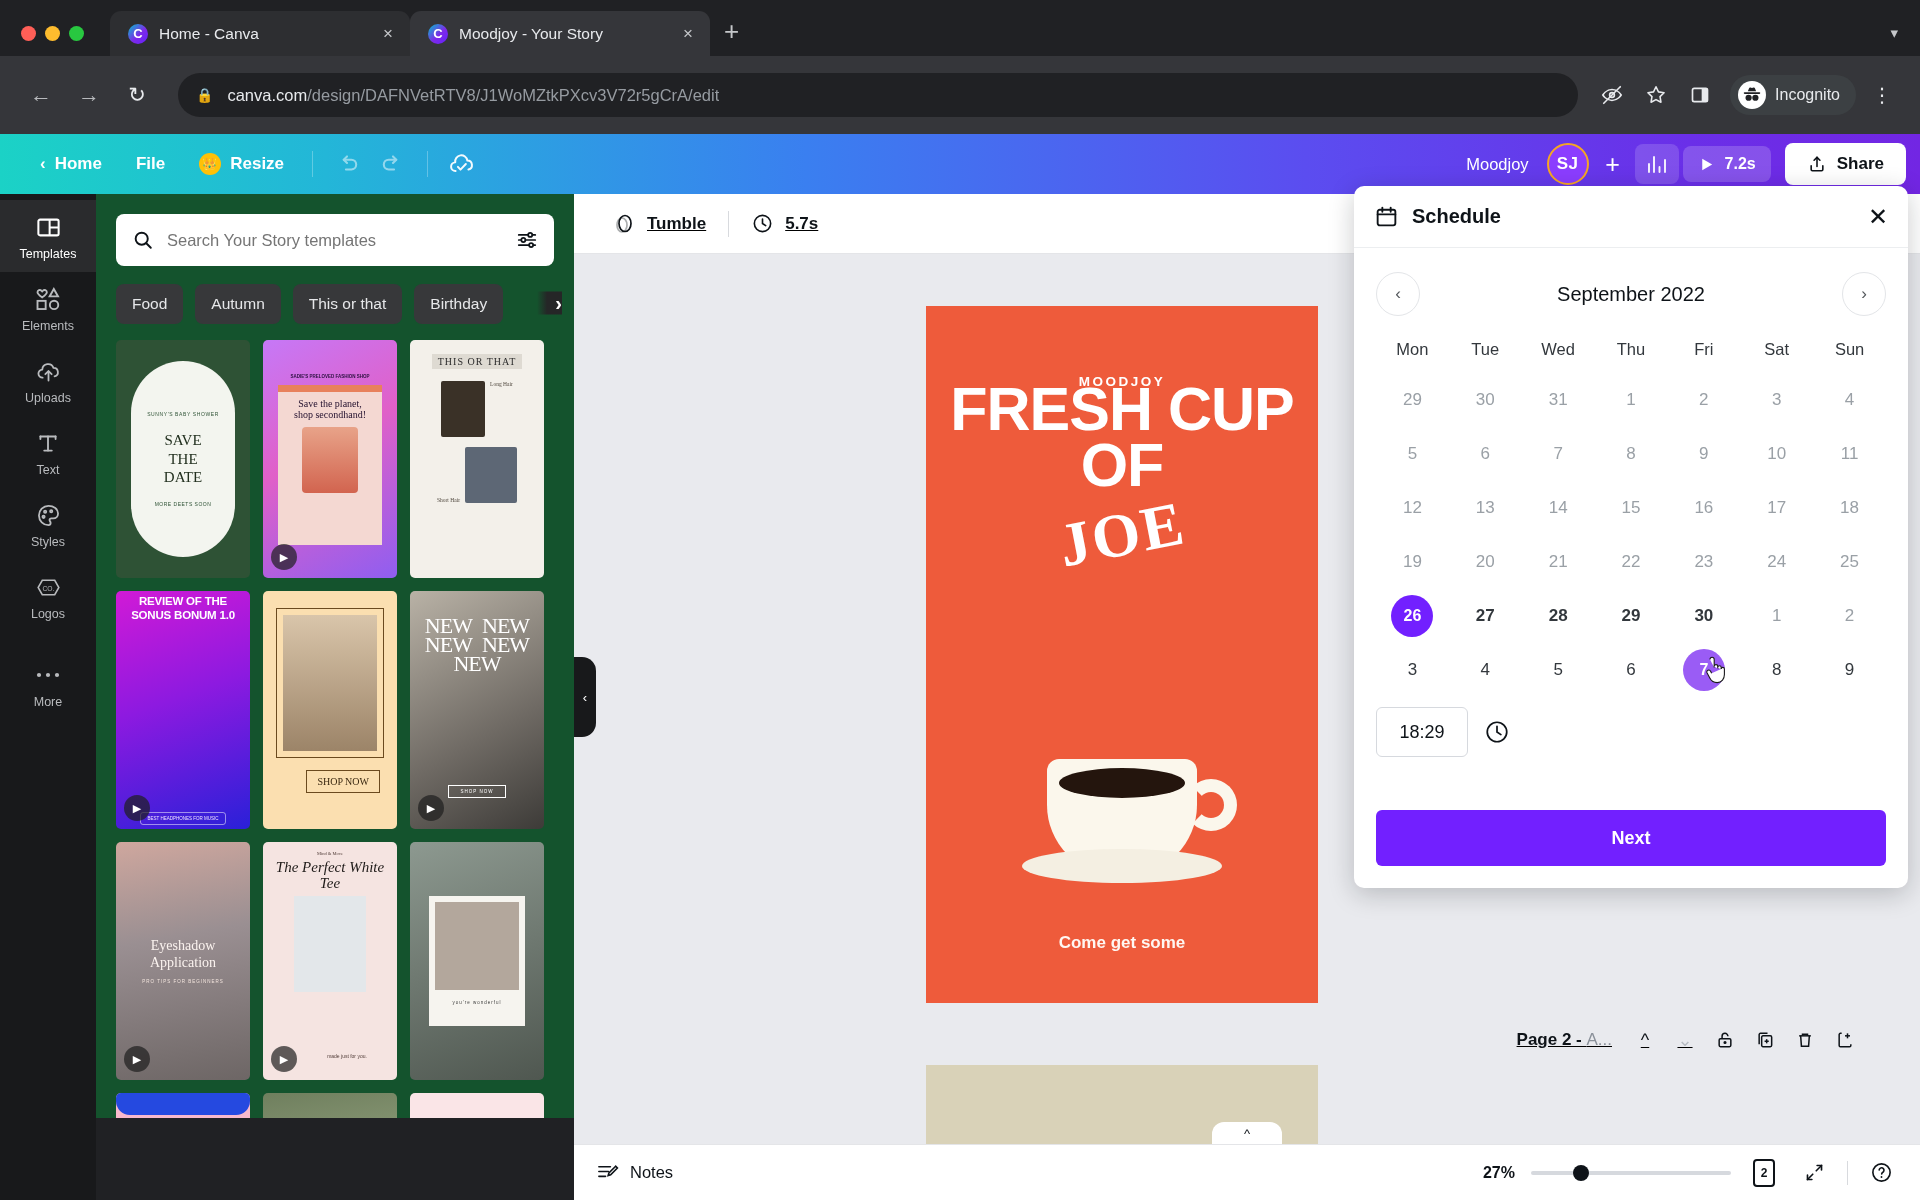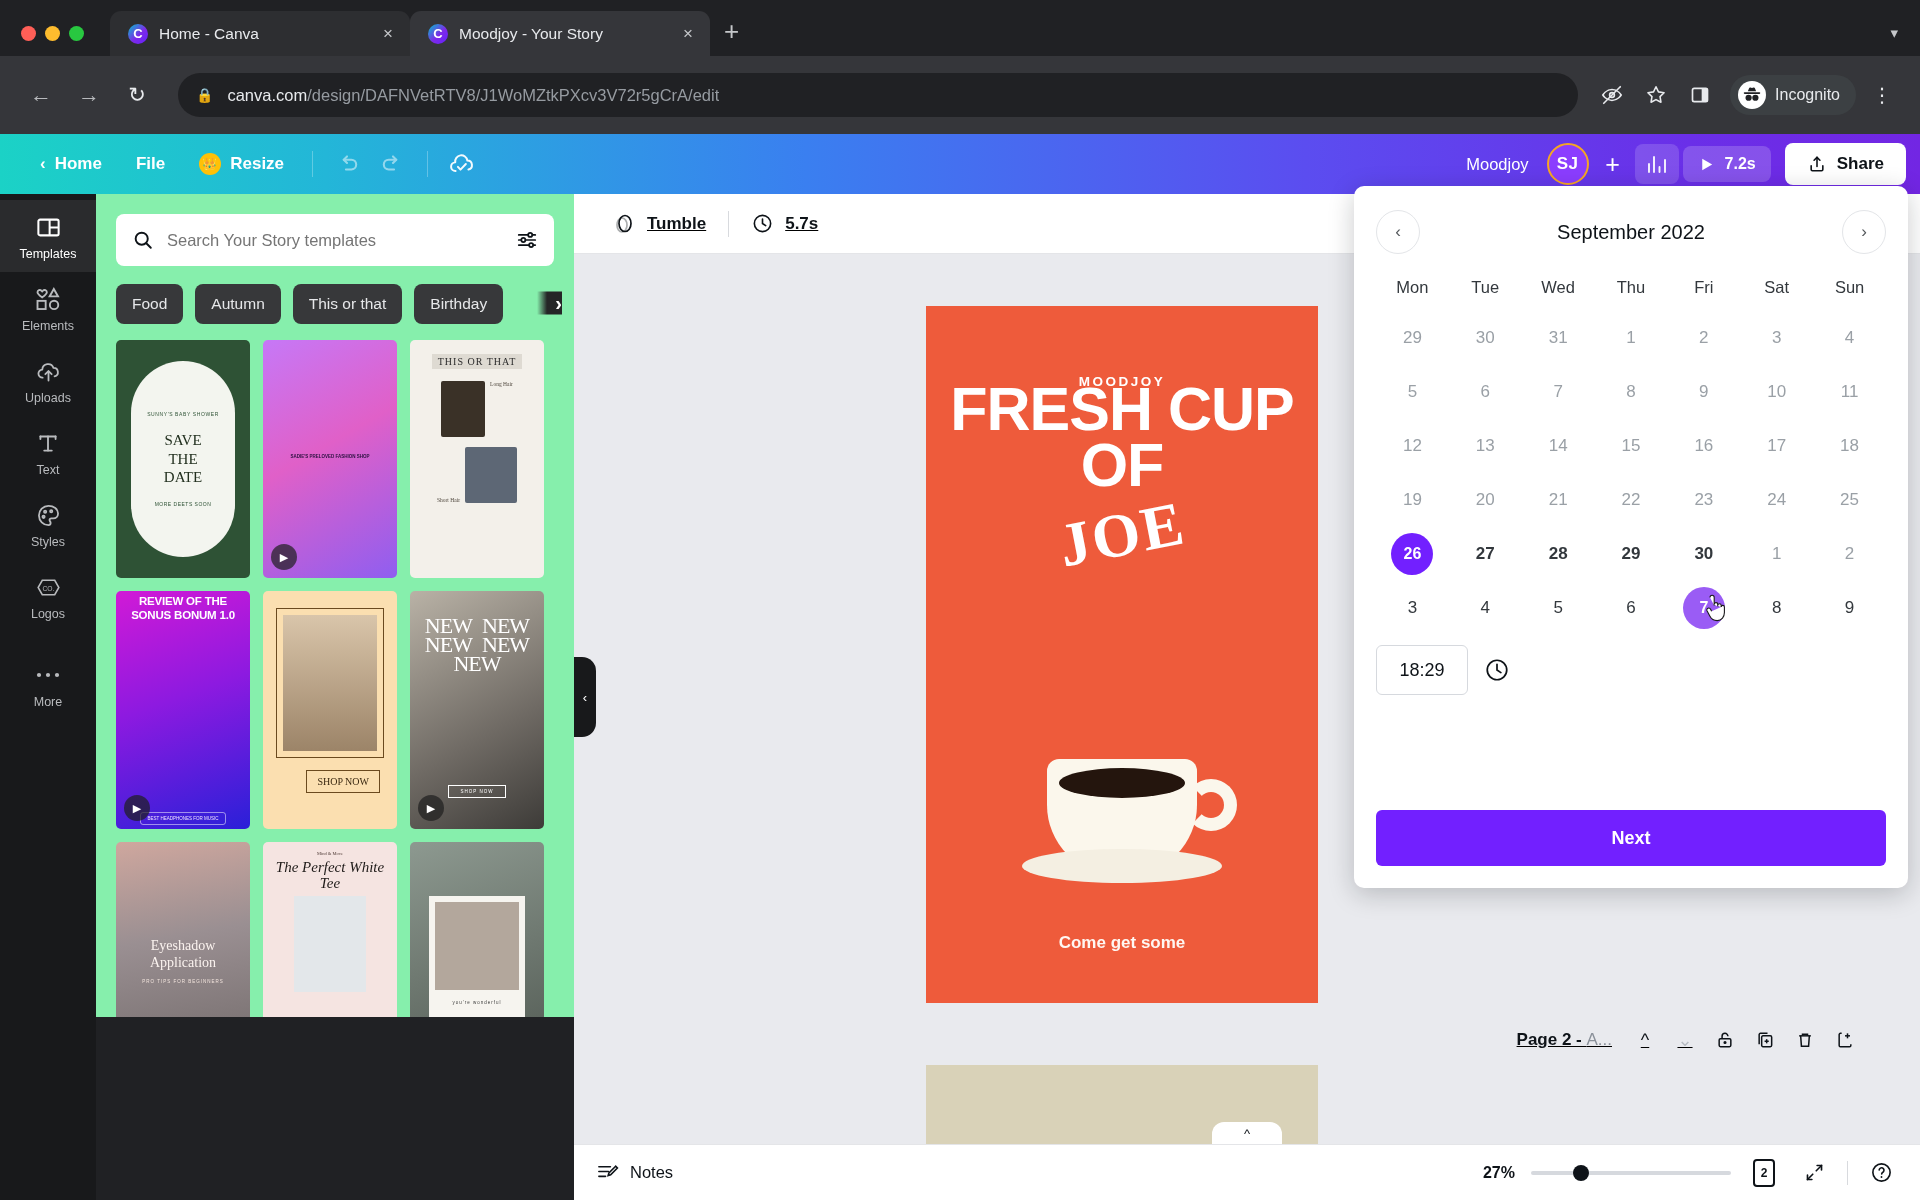--- a/index.html
+++ b/index.html
@@ -108,22 +108,22 @@
   .rail-item {
     width: 96px; padding: 13px 0 11px; display: flex; flex-direction: column;
     align-items: center; gap: 6px; color: #b9bbbe; font-size: 12.5px;
   }
   .rail-item.active { background: #2a2b2d; color: #fff; }
   .rail-item .glyph { height: 28px; display: flex; align-items: center; justify-content: center; }
   .rail-spacer { height: 16px; }
 
   
   .panel {
-    position: absolute; top: 194px; left: 96px; width: 478px; height: 823px;
-    background: #86efac; overflow: hidden;
+    position: absolute; top: 194px; left: 96px; width: 478px; height: 924px;
+    background: #14532d; overflow: hidden;
   }
   .searchwrap { padding: 20px 20px 0 20px; }
   .searchbox {
     background: #fff; border-radius: 8px; height: 52px; display: flex;
     align-items: center; padding: 0 16px; gap: 13px;
   }
   .searchbox .q { color: #0e1318; font-size: 20px; }
   .searchbox input {
     flex: 1; border: none; outline: none; font-size: 16.5px; color: #33383d;
     font-family: "Liberation Sans", sans-serif; background: transparent;
@@ -529,20 +529,24 @@
             <div style="font-size:5px;color:#2e5235;letter-spacing:.6px;">SUNNY'S BABY SHOWER</div>
             <div style="font-family:'Liberation Serif',serif;font-size:15px;color:#22301f;line-height:1.25;margin:14px 0;width:62px;">SAVE THE DATE</div>
             <div style="font-size:5px;color:#2e5235;letter-spacing:.5px;">MORE DEETS SOON</div>
           </div>
         </div>
       </div>
 
       <div class="thumb" style="background:linear-gradient(150deg,#c678f7 0%,#e060c8 45%,#8f5ef0 100%);">
         <div class="tl" style="padding:9px;">
           <div style="font-size:4.5px;color:#2b1040;font-weight:700;margin-bottom:6px;">SADIE'S PRELOVED FASHION SHOP</div>
+          <div style="background:#f4d8d2;width:104px;height:160px;border-top:7px solid #e8815c;display:flex;flex-direction:column;align-items:center;padding-top:6px;">
+            <div style="font-family:'Liberation Serif',serif;font-size:10px;color:#23102e;line-height:1.15;width:84px;">Save the planet, shop secondhand!</div>
+            <div style="margin-top:6px;width:56px;height:66px;background:linear-gradient(180deg,#e8a389,#d2644f);border-radius:4px;"></div>
+          </div>
         </div>
         <div class="play-badge">▶</div>
       </div>
 
       <div class="thumb" style="background:#f3f0ea;">
         <div class="tl" style="justify-content:flex-start;padding:14px 8px;">
           <div style="font-family:'Liberation Serif',serif;font-size:10px;letter-spacing:1px;color:#2b2b2b;background:#dedad2;padding:2px 6px;">THIS OR THAT</div>
           <div style="display:flex;gap:5px;margin-top:12px;align-items:flex-start;">
             <div style="width:44px;height:56px;background:#3a3127;border-radius:2px;"></div>
             <div style="font-size:5.5px;color:#50483f;font-family:'Liberation Serif',serif;">Long Hair</div>
@@ -776,20 +780,32 @@
         <svg width="23" height="23" viewBox="0 0 24 24" fill="none" stroke="#0e1318" stroke-width="1.7">
           <circle cx="12" cy="12" r="9"></circle>
           <path d="M9.6 9.3a2.5 2.5 0 114.3 2c-.9.8-1.7 1.2-1.7 2.3" stroke-linecap="round"></path>
           <circle cx="12" cy="16.7" r=".95" fill="#0e1318" stroke="none"></circle>
         </svg>
       </div>
     </div>
   </div>
 
   <div class="schedule">
+    <div class="sch-head">
+      <span>
+        <svg width="25" height="25" viewBox="0 0 24 24" fill="none" stroke="#0e1318" stroke-width="1.8" stroke-linecap="round">
+          <rect x="3.5" y="5.5" width="17" height="15" rx="2"></rect>
+            <path d="M3.5 10h17"></path>
+            <path d="M8 3.5v4"></path>
+            <path d="M16 3.5v4"></path>
+        </svg>
+      </span>
+      <span class="sch-title">Schedule</span>
+      <span class="sch-close">✕</span>
+    </div>
 
     <div class="sch-body">
       <div class="cal-nav">
         <div class="cal-arrow">‹</div>
         <div class="cal-month">September 2022</div>
         <div class="cal-arrow">›</div>
       </div>
 
       <div class="cal-grid">
         <div class="dow">Mon</div>

